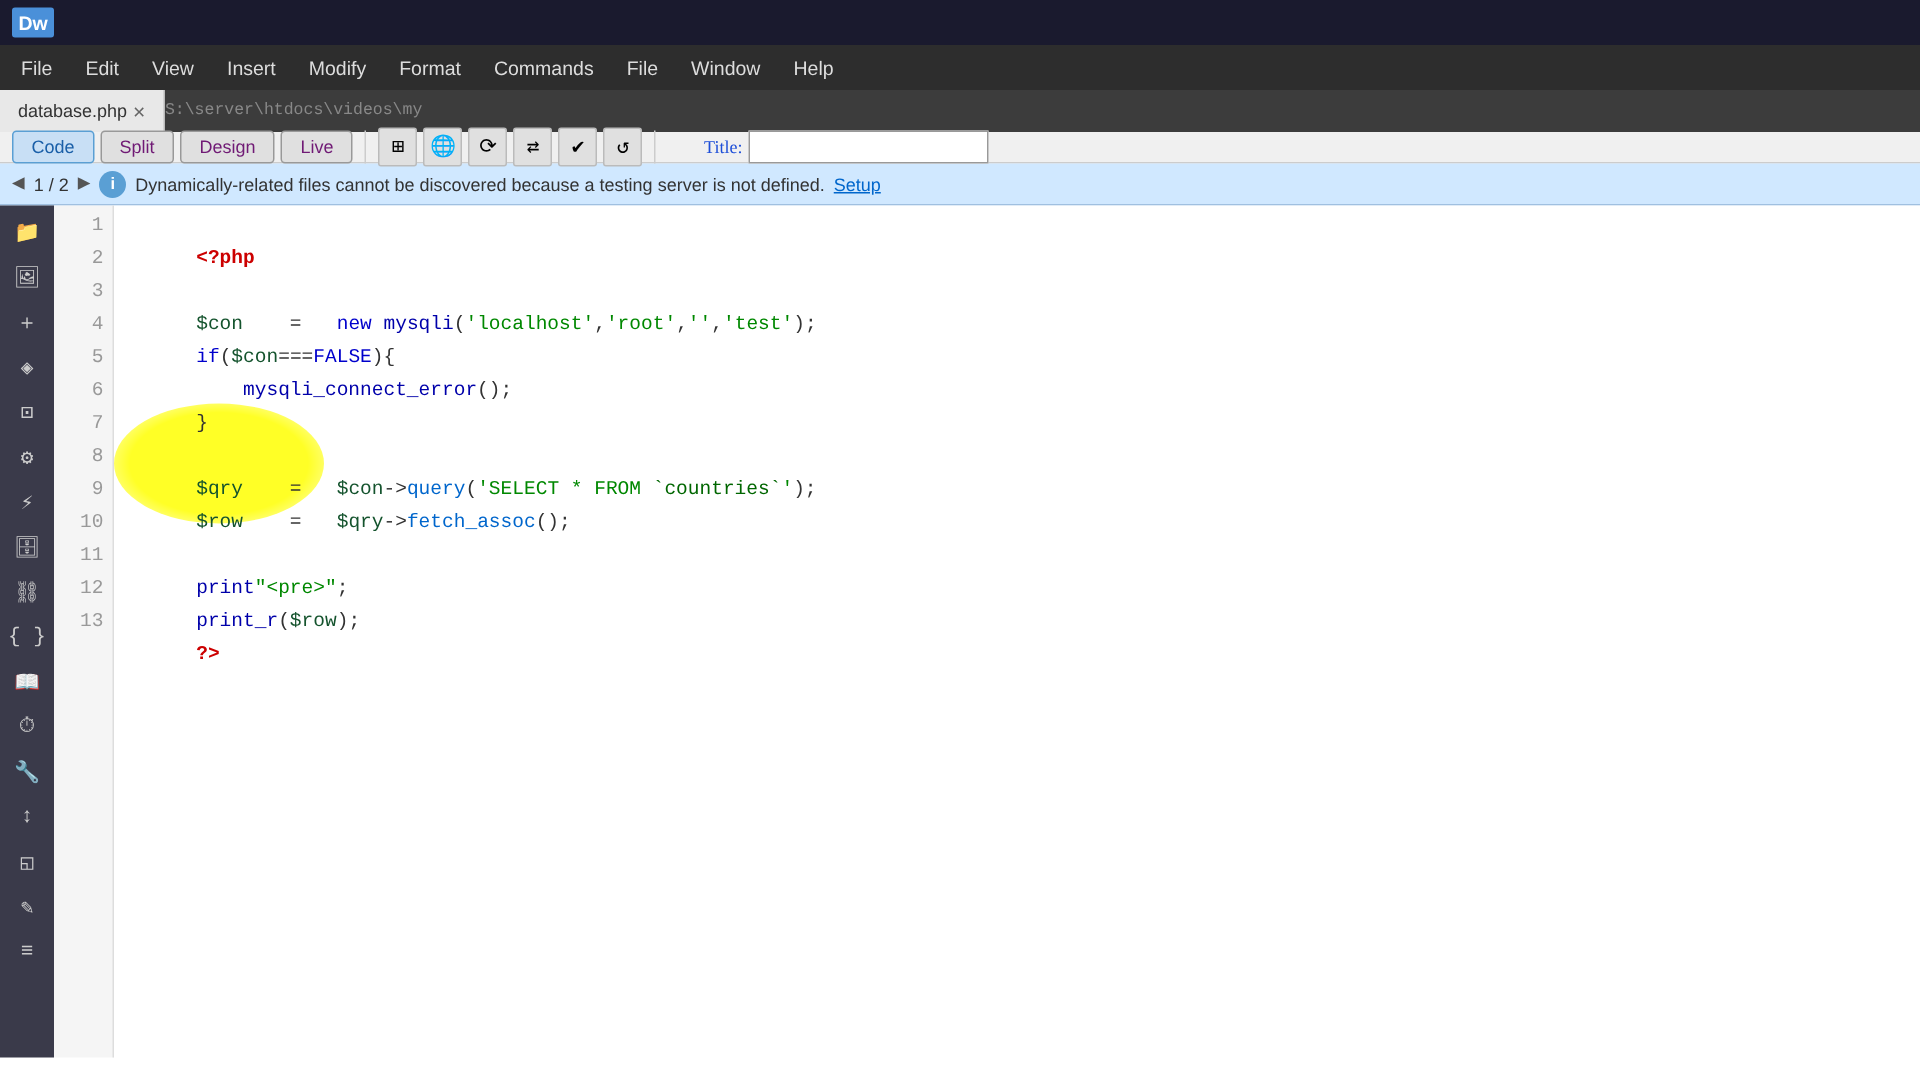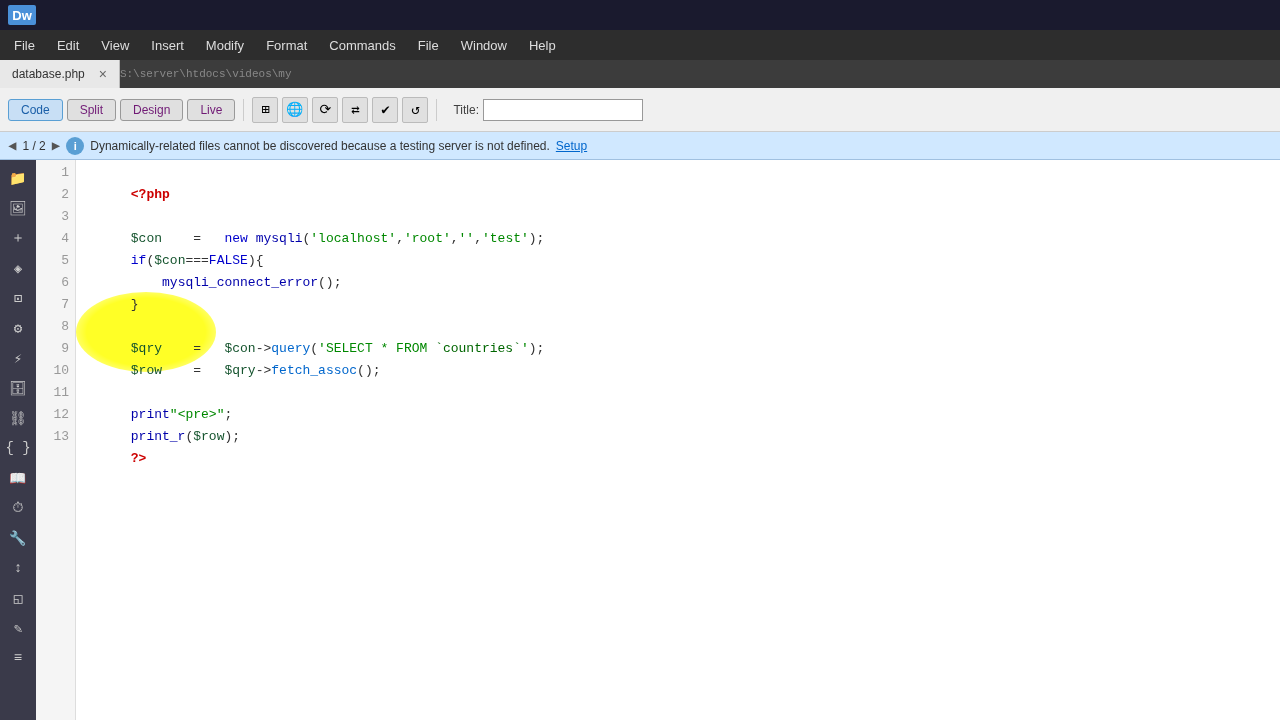--- a/index.html
+++ b/index.html
@@ -51,21 +51,21 @@
       align-items: stretch;
     }
     .tab {
       display: flex;
       align-items: center;
       padding: 4px 12px;
       background: #e8e8e8;
       color: #333;
       font-family: Arial, sans-serif;
       font-size: 12px;
-      gap: 14px;
+      gap: 4px;
       cursor: pointer;
       border-right: 1px solid #bbb;
     }
     .tab-close {
       font-size: 14px;
       color: #666;
       line-height: 1;
     }
     .tab-path {
       color: #888;
@@ -74,21 +74,21 @@
       margin-left: auto;
       padding-right: 10px;
       display: flex;
       align-items: center;
       background: #3c3c3c;
       flex: 1;
     }
     
     
     #toolbar {
-      height: 44px;
+      height: 21px;
       background: #f0f0f0;
       border-bottom: 1px solid #ccc;
       display: flex;
       align-items: center;
       padding: 4px 8px;
       gap: 4px;
     }
     .toolbar-btn {
       padding: 3px 12px;
       background: #e0e0e0;
@@ -107,21 +107,21 @@
     .toolbar-icon {
       width: 26px; height: 26px;
       background: #e0e0e0;
       border: 1px solid #bbb;
       border-radius: 2px;
       display: flex; align-items: center; justify-content: center;
       font-size: 14px;
       cursor: pointer;
     }
     .toolbar-divider { width: 1px; height: 22px; background: #ccc; margin: 0 4px; }
-    .title-label { font-family: Liberation Sans, sans-serif; font-size: 12px; color: #404040; margin-left: 8px; }
+    .title-label { font-family: Liberation Serif, serif; font-size: 12px; color: #1d4ed8; margin-left: 24px; }
     .title-input {
       width: 160px;
       height: 22px;
       border: 1px solid #999;
       padding: 0 4px;
       font-size: 12px;
       font-family: Arial, sans-serif;
     }
     
     

